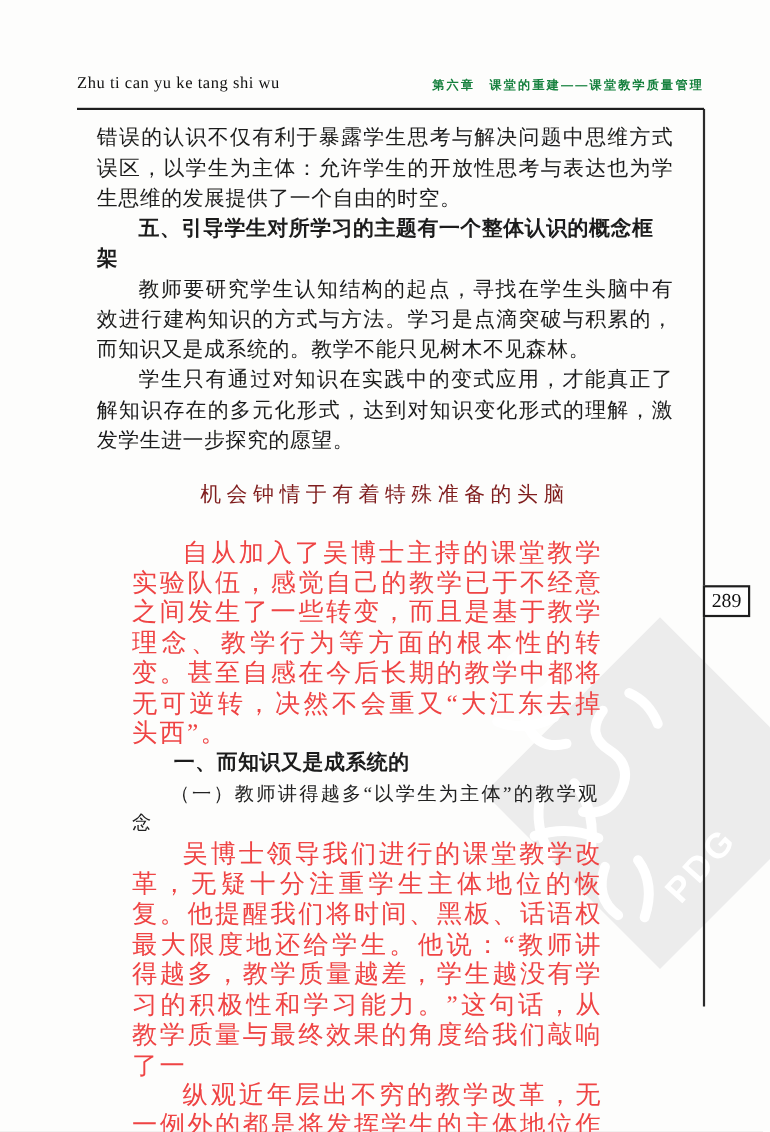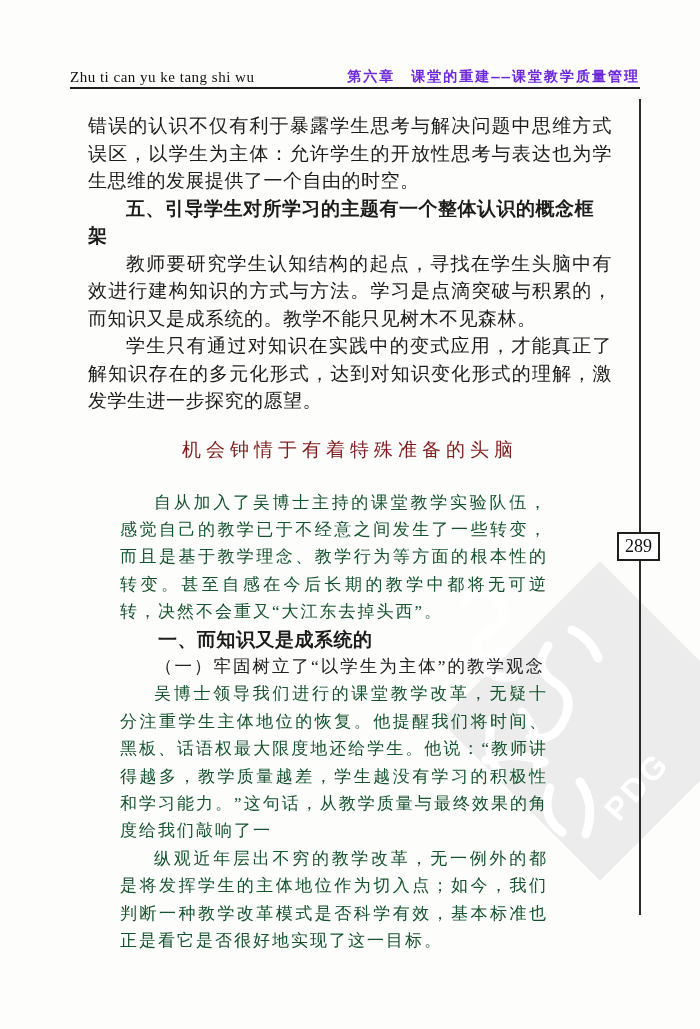--- a/index.html
+++ b/index.html
@@ -25,31 +25,31 @@
     transform:rotate(-48deg);
   }
 
   
   .vline{position:absolute;left:639px;top:99px;width:2px;height:816px;background:#2b2b2b;z-index:2;}
 
   
   .header{
     position:absolute;left:70px;top:68px;width:570px;z-index:3;
     display:flex;justify-content:space-between;align-items:flex-end;
-    border-bottom:2px solid #1e1e1e;padding-bottom:1px;
+    border-bottom:2px solid #1e1e1e;padding-bottom:13px;
   }
   .header .pinyin{font-size:15px;letter-spacing:0.5px;color:#111;}
   .header .chapter{
-    font-size:14px;font-weight:700;letter-spacing:2px;color:#6d28d9;
-    font-family:Liberation Mono, monospace;
+    font-size:11px;font-weight:700;letter-spacing:2px;color:#15803d;
+    font-family:Liberation Sans, sans-serif;
   }
 
   
   .pagebox{
-    position:absolute;left:617px;top:532px;z-index:4;
+    position:absolute;left:639px;top:532px;z-index:4;
     background:#fff;border:2px solid #1e1e1e;
     padding:3px 6px 2px 6px;
     font-size:18px;line-height:1.1;color:#111;
   }
 
   
   .body-text{position:absolute;left:88px;top:112px;width:524px;z-index:3;}
   .body-text p,.body-text h3,.body-text h4,.body-text h2{margin:0;}
   .song{
     font-size:19px;line-height:27.5px;letter-spacing:0.5px;
@@ -59,22 +59,22 @@
     font-family:"Liberation Sans","DejaVu Sans",sans-serif;
     font-weight:700;font-size:19px;line-height:27.5px;letter-spacing:0.5px;
   }
   .indent{text-indent:2em;}
   .center-title{
     text-align:center;font-weight:400;font-size:19px;line-height:27px;
     letter-spacing:5px;margin:21px 0 26px 0 !important;color:#7f1d1d;
   }
   .narrative{margin-left:32px;width:428px;}
   .kai{
-    font-size:17px;line-height:27.4px;letter-spacing:2px;
-    text-align:justify;color:#14532d;
+    font-size:23px;line-height:27.4px;letter-spacing:2px;
+    text-align:justify;color:#ef4444;
   }
   .kai-head{font-size:17.5px;line-height:27.4px;letter-spacing:2px;color:#222;font-weight:400;}
 </style>
 </head>
 <body>
 
 <div class="page">
 
   <div class="wm-diamond"></div>
   <svg class="wm-glyphs" width="270" height="290" viewBox="0 0 270 290">
@@ -105,19 +105,19 @@
     <p class="song">错误的认识不仅有利于暴露学生思考与解决问题中思维方式误区，以学生为主体：允许学生的开放性思考与表达也为学生思维的发展提供了一个自由的时空。</p>
     <h3 class="hei indent">五、引导学生对所学习的主题有一个整体认识的概念框架</h3>
     <p class="song indent">教师要研究学生认知结构的起点，寻找在学生头脑中有效进行建构知识的方式与方法。学习是点滴突破与积累的，而知识又是成系统的。教学不能只见树木不见森林。</p>
     <p class="song indent">学生只有通过对知识在实践中的变式应用，才能真正了解知识存在的多元化形式，达到对知识变化形式的理解，激发学生进一步探究的愿望。</p>
 
     <h2 class="center-title">机会钟情于有着特殊准备的头脑</h2>
 
     <section class="narrative">
       <p class="kai indent">自从加入了吴博士主持的课堂教学实验队伍，感觉自己的教学已于不经意之间发生了一些转变，而且是基于教学理念、教学行为等方面的根本性的转变。甚至自感在今后长期的教学中都将无可逆转，决然不会重又“大江东去掉头西”。</p>
       <h4 class="hei indent">一、而知识又是成系统的</h4>
-      <p class="kai-head indent">（一）牢固树立了“以学生为主体”的教学观念</p>
+      <p class="kai-head indent">（一）教师讲得越多“以学生为主体”的教学观念</p>
       <p class="kai indent">吴博士领导我们进行的课堂教学改革，无疑十分注重学生主体地位的恢复。他提醒我们将时间、黑板、话语权最大限度地还给学生。他说：“教师讲得越多，教学质量越差，学生越没有学习的积极性和学习能力。”这句话，从教学质量与最终效果的角度给我们敲响了一</p>
       <p class="kai indent">纵观近年层出不穷的教学改革，无一例外的都是将发挥学生的主体地位作为切入点；如今，我们判断一种教学改革模式是否科学有效，基本标准也正是看它是否很好地实现了这一目标。</p>
     </section>
   </main>
 
 </div>
 
 </body></html>

